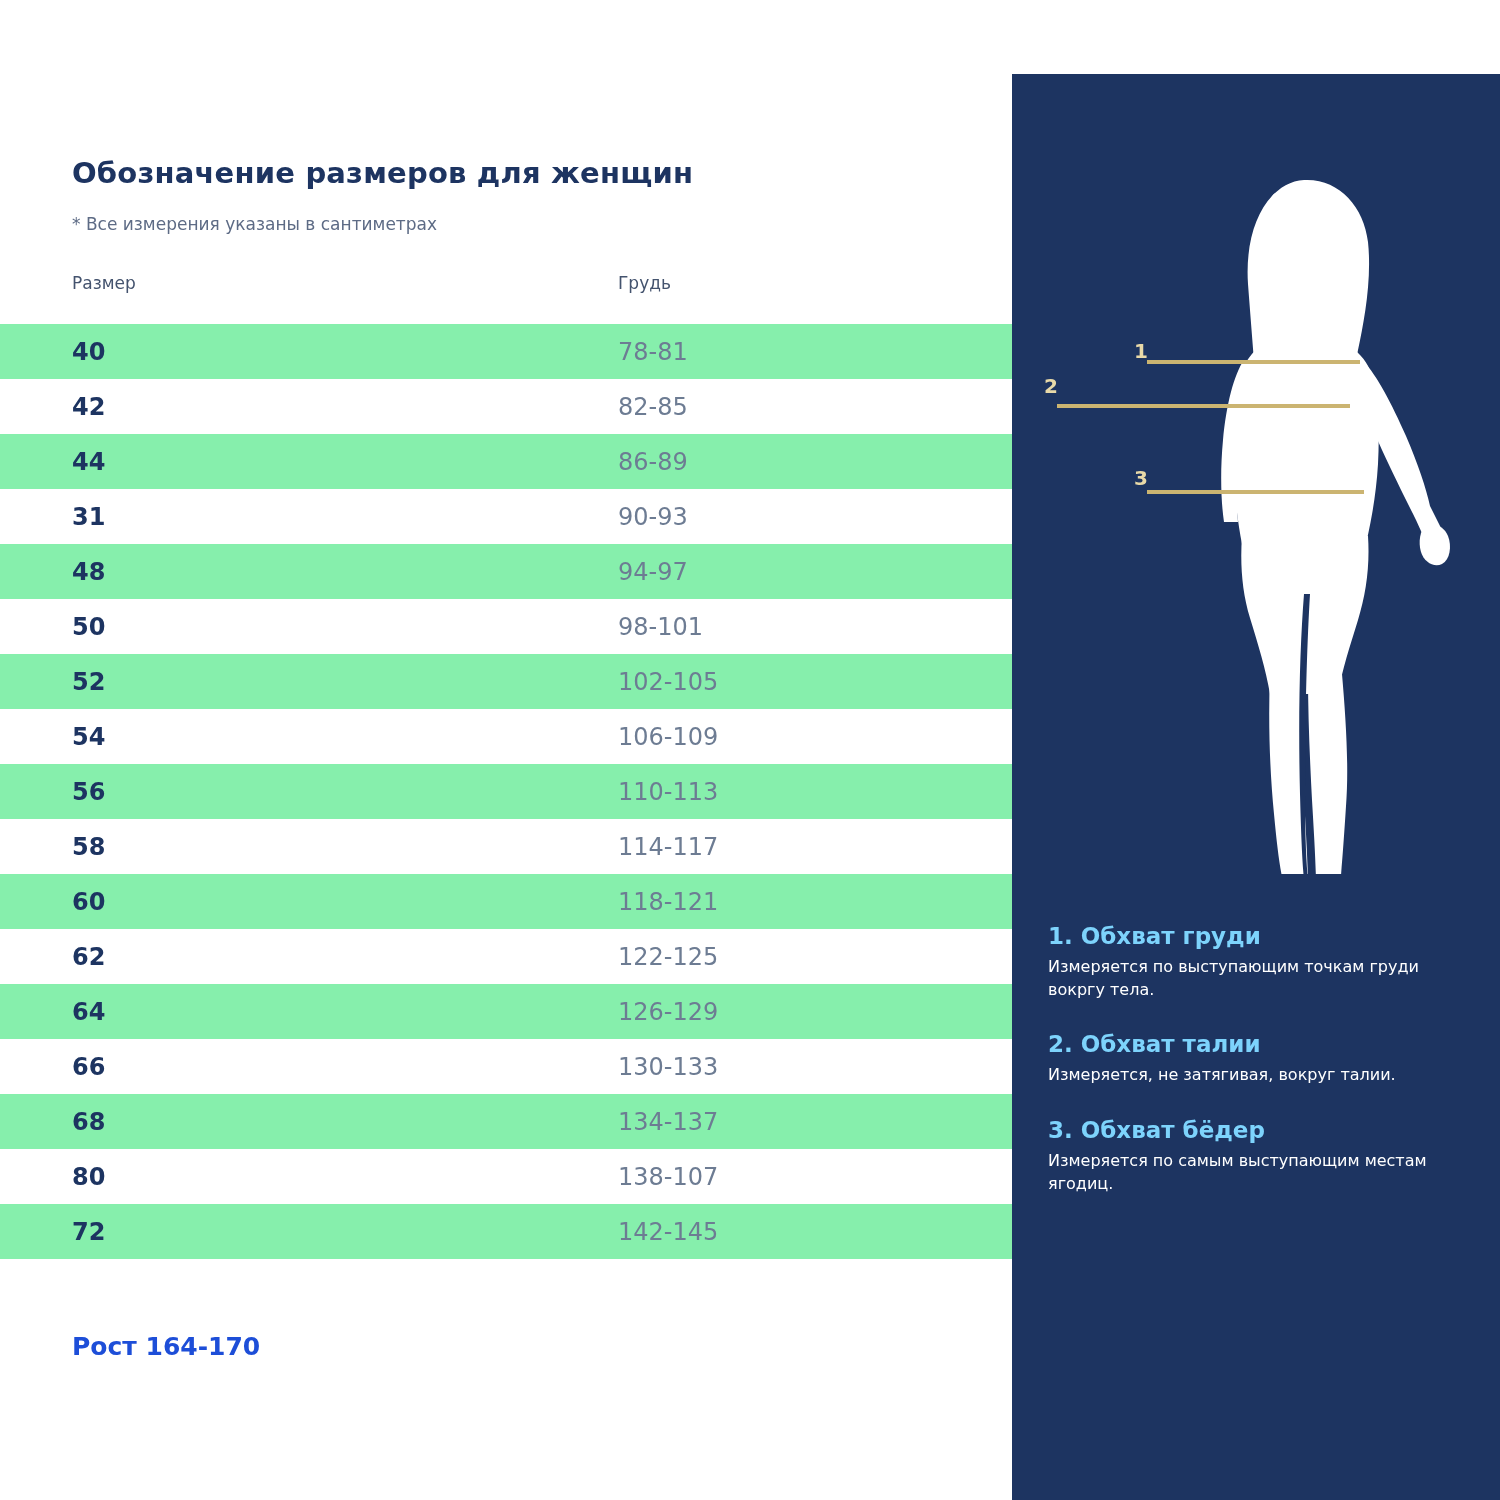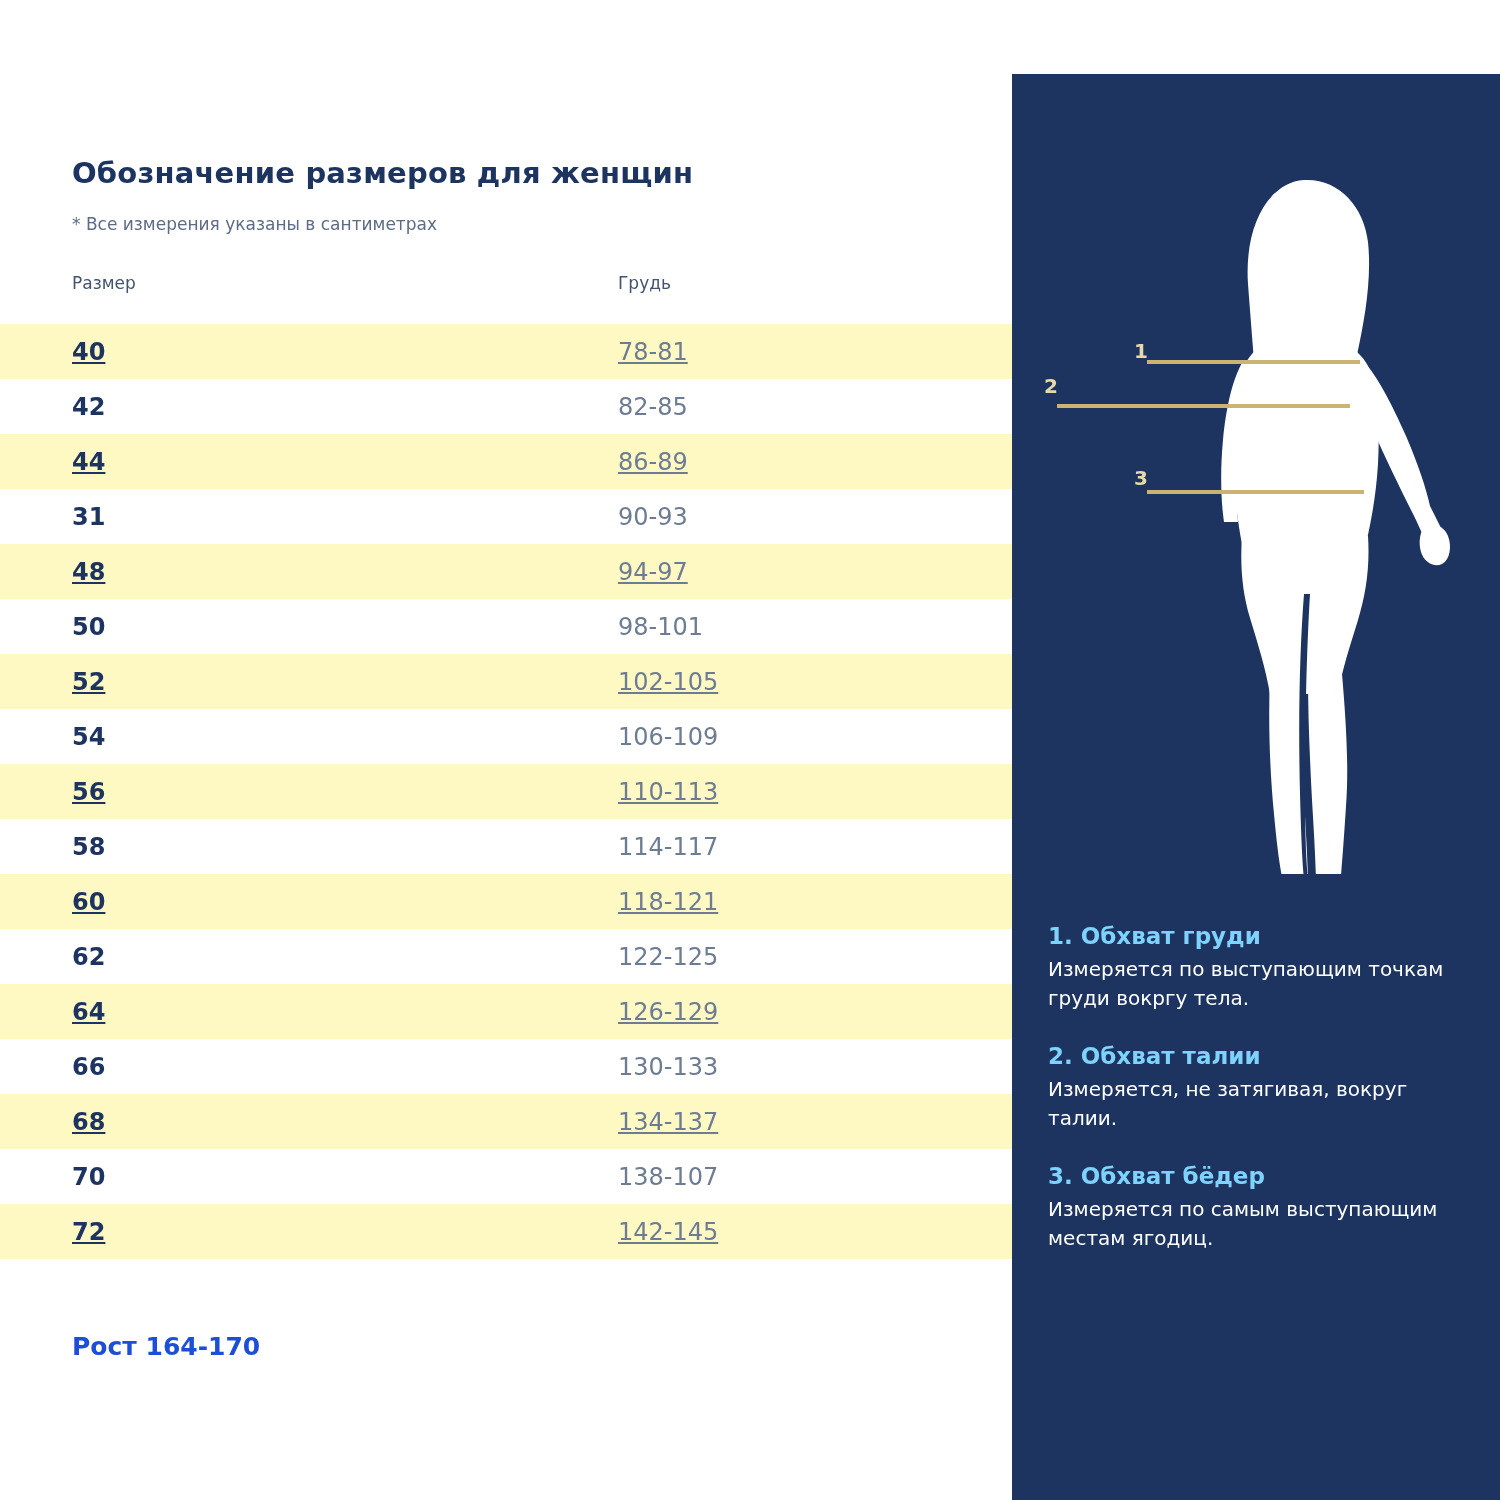--- a/index.html
+++ b/index.html
@@ -70,22 +70,21 @@
     color: #6d7c93;
     vertical-align: middle;
     padding: 0;
   }
   table.size-table td.sizecell {
     font-weight: bold;
     color: #1d3461;
     font-size: 24px;
   }
   tr.alt td {
-    background: #fef9c3;
-    text-decoration: underline;
+    background: #86efac;
   }
   
   .c0 { padding-left: 72px !important; width: 236px; }
   .c1 { padding-left: 310px !important; width: 236px; }
   .c2 { padding-left: 548px !important; width: 236px; }
   th.c0 { padding-left: 72px !important; }
   th.c1 { padding-left: 310px !important; }
   th.c2 { padding-left: 548px !important; }
   
   table.size-table td { box-sizing: border-box; }
@@ -134,21 +133,21 @@
     width: 430px;
   }
   .legend h4 {
     margin: 4px 0 6px 0;
     font-size: 23px;
     color: #7dd3fc;
     font-weight: bold;
   }
   .legend p {
     margin: 0 0 30px 0;
-    font-size: 20px;
+    font-size: 16px;
     line-height: 1.45;
     color: #ffffff;
     font-weight: normal;
   }
   .legend .block:last-child p { margin-bottom: 0; }
 </style>
 </head>
 <body>
 
 <div class="page">
@@ -237,21 +236,21 @@
               <td class="c0 sizecell">66</td>
               <td class="c1">130-133</td>
               <td class="c2">112-115</td>
             </tr>
             <tr class="alt">
               <td class="c0 sizecell">68</td>
               <td class="c1">134-137</td>
               <td class="c2">116-119</td>
             </tr>
             <tr>
-              <td class="c0 sizecell">70</td>
+              <td class="c0 sizecell">80</td>
               <td class="c1">138-107</td>
               <td class="c2">120-123</td>
             </tr>
             <tr class="alt">
               <td class="c0 sizecell">72</td>
               <td class="c1">142-145</td>
               <td class="c2">124-127</td>
             </tr>
           </tbody>
       </table>

